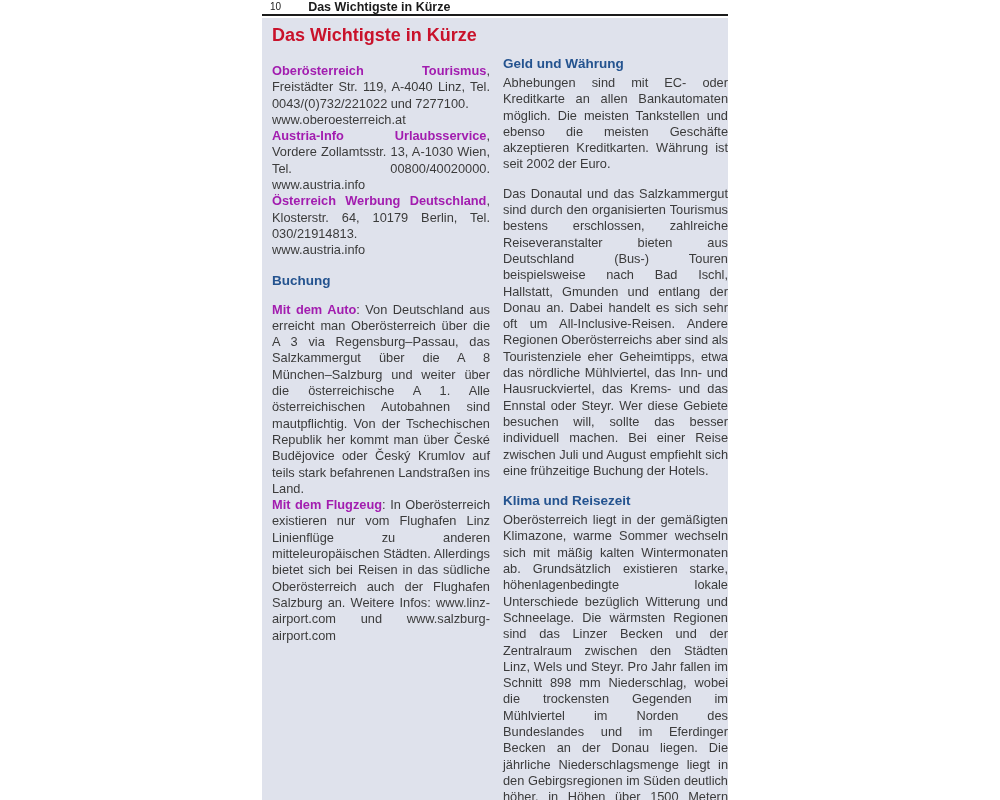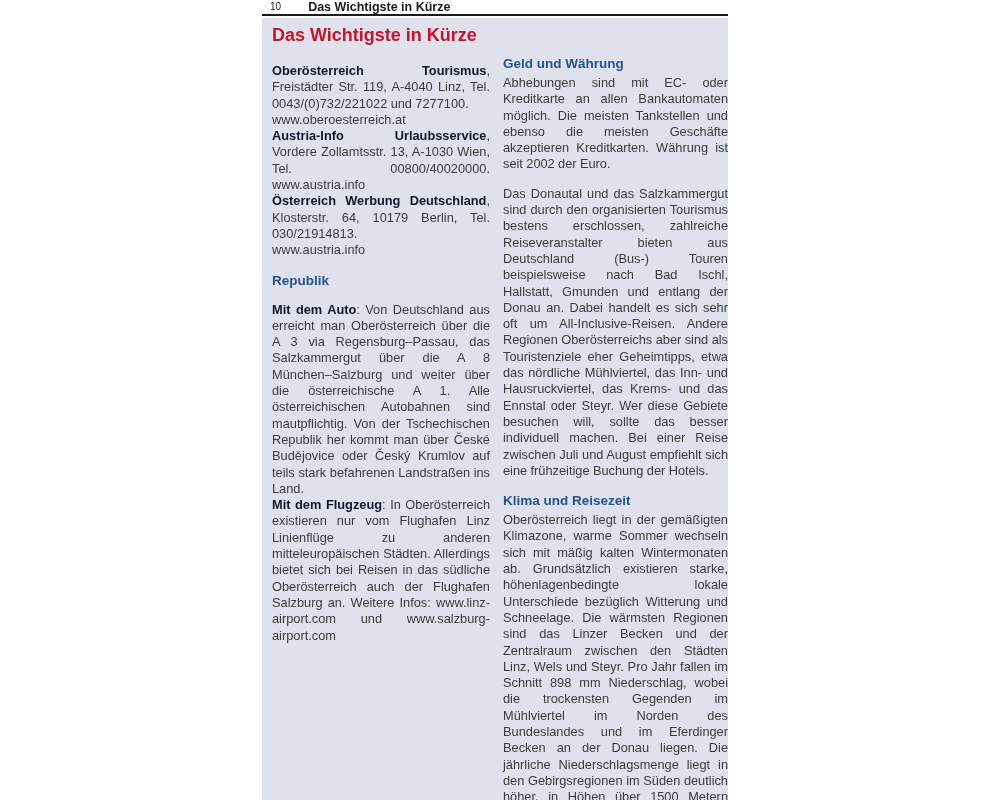--- a/index.html
+++ b/index.html
@@ -84,21 +84,21 @@
     font-size: 12.8px;
     line-height: 16.3px;
     color: var(--body-text, #3b3b3b);
     text-align: justify;
     hyphens: auto;
     -webkit-hyphens: auto;
     word-spacing: -0.2px;
   }
   .lead {
     font-weight: bold;
-    color: #0f172a;
+    color: #a21caf;
   }
 </style>
 </head>
 <body>
 
 <div class="stage">
 
   <div class="page-header">
     <span class="page-number">10</span>
     <span class="running-title">Das Wichtigste in Kürze</span>
@@ -113,21 +113,21 @@
     <div class="sec-body">
               <p class="para"><span class="lead">Oberösterreich Tourismus</span><span>, Freistädter Str. 119, A-4040 Linz, Tel. 0043/(0)732/221022 und 7277100.</span></p>
               <p class="para"><span>www.oberoesterreich.at</span></p>
               <p class="para"><span class="lead">Austria-Info Urlaubsservice</span><span>, Vordere Zollamtsstr. 13, A-1030 Wien, Tel. 00800/40020000. www.austria.info</span></p>
               <p class="para"><span class="lead">Österreich Werbung Deutschland</span><span>, Klosterstr. 64, 10179 Berlin, Tel. 030/21914813.</span></p>
               <p class="para"><span>www.austria.info</span></p>
             </div>
   </div>
 
   <div class="section">
-    <h2 class="sec-heading">Republik</h2>
+    <h2 class="sec-heading">Buchung</h2>
   </div>
 
   <div class="section">
     <div class="sec-body">
               <p class="para"><span class="lead">Mit dem Auto</span><span>: Von Deutschland aus erreicht man Oberösterreich über die A 3 via Regensburg–Passau, das Salzkammergut über die A 8 München–Salzburg und weiter über die österreichische A 1. Alle österreichischen Autobahnen sind mautpflichtig. Von der Tschechischen Republik her kommt man über České Budějovice oder Český Krumlov auf teils stark befahrenen Landstraßen ins Land.</span></p>
               <p class="para"><span class="lead">Mit dem Flugzeug</span><span>: In Oberösterreich existieren nur vom Flughafen Linz Linienflüge zu anderen mitteleuropäischen Städten. Allerdings bietet sich bei Reisen in das südliche Oberösterreich auch der Flughafen Salzburg an. Weitere Infos: www.linz-airport.com und www.salzburg-airport.com</span></p>
             </div>
   </div>
 </div>
       <div class="col col-right">

